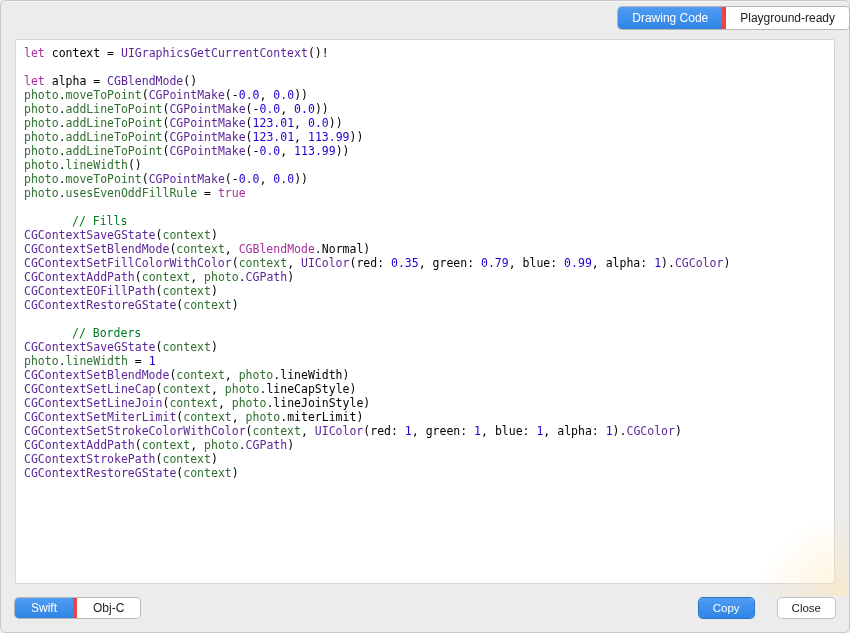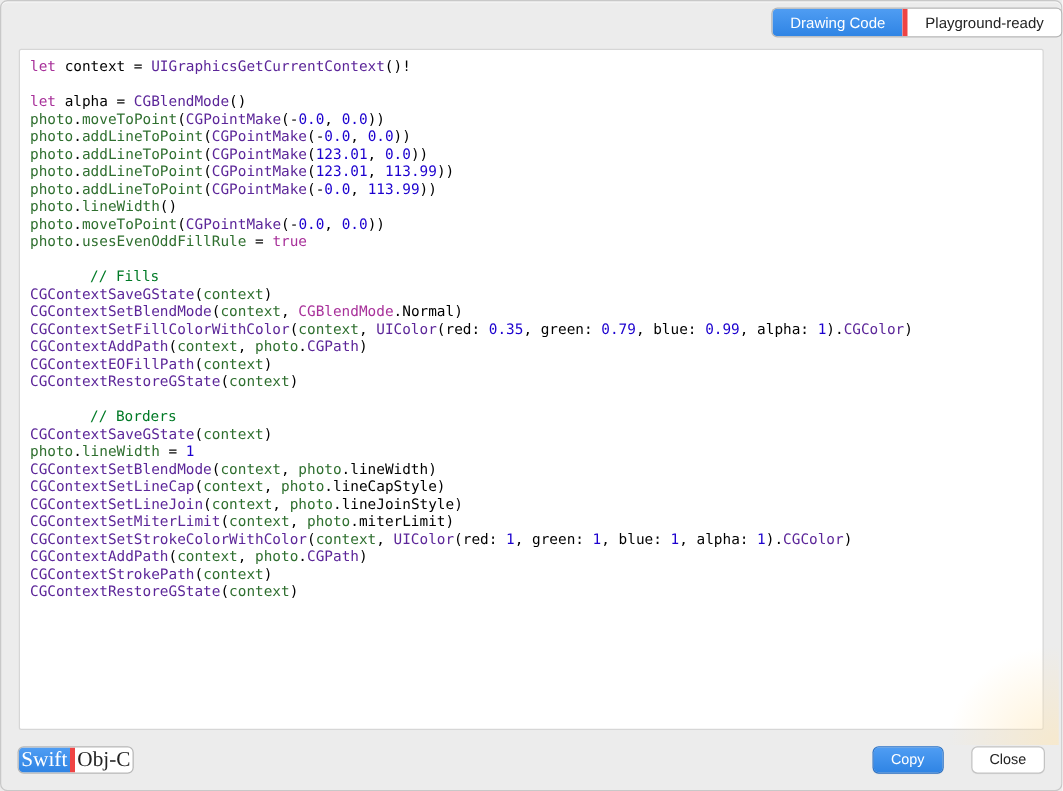--- a/index.html
+++ b/index.html
@@ -73,21 +73,21 @@
   .codearea .varref { color: #2f6f2f; }
 
   .bottombar {
     height: 40px;
     display: flex;
     align-items: center;
     padding: 0 14px 8px 14px;
   }
   .bottombar .spacer { flex: 1; }
   .segmented.small { height: 20px; }
-  .segmented.small .seg { line-height: 20px; font-size: 17px; padding: 0 2px; font-family: Liberation Serif, serif; }
+  .segmented.small .seg { line-height: 20px; font-size: 12px; padding: 0 16px; }
 
   .btn {
     height: 20px;
     padding: 0 14px;
     font-size: 11.5px;
     line-height: 20px;
     border-radius: 4px;
     background: #ffffff;
     box-shadow: 0 0 0 1px #c3c3c3, 0 1px 1px rgba(0,0,0,0.08);
     cursor: default;

